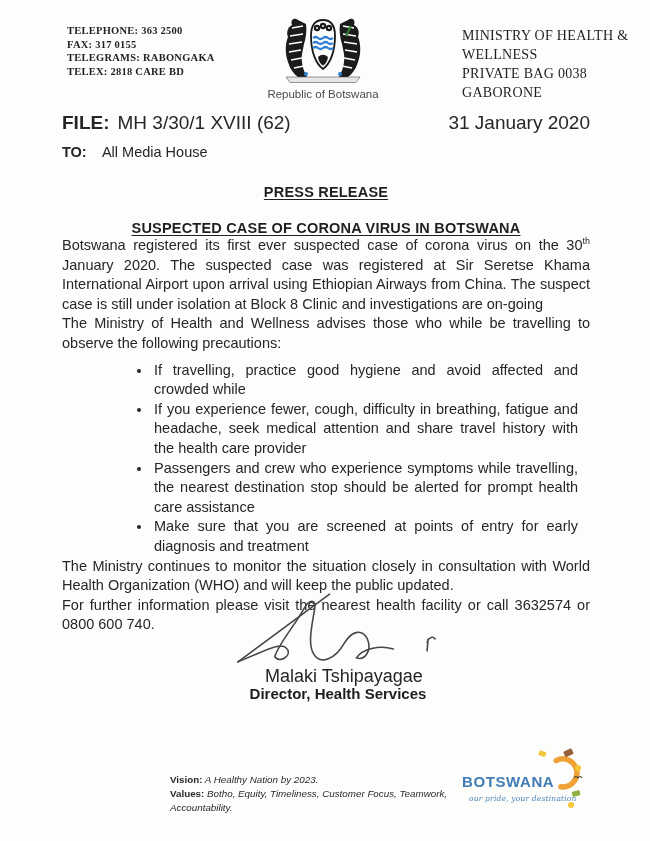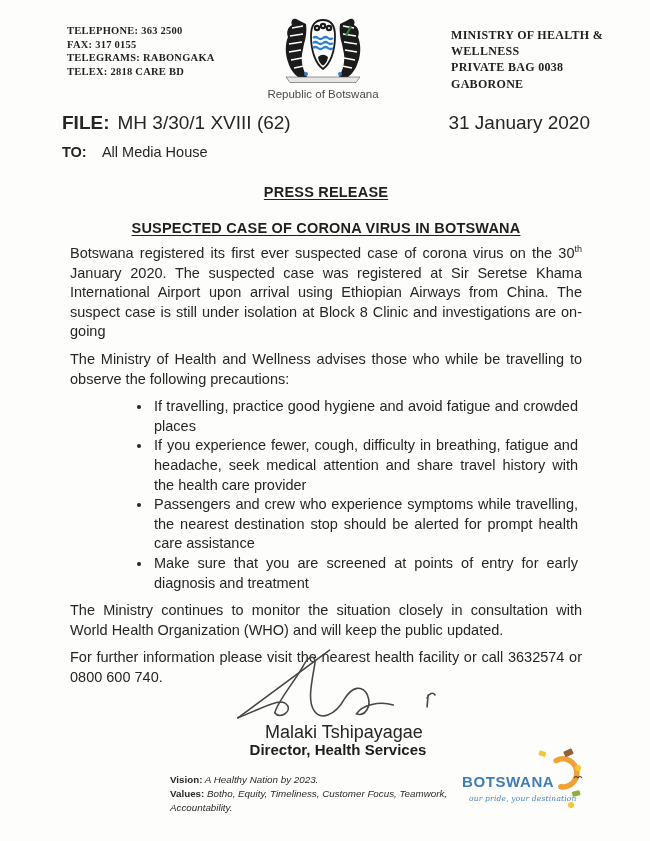--- a/index.html
+++ b/index.html
@@ -12,40 +12,40 @@
     overflow:hidden;
   }
   
   .header{position:relative;height:104px;}
   .contact{
     position:absolute;left:67px;top:24px;
     font-family:"Liberation Serif",serif;font-weight:bold;
     font-size:10.5px;line-height:1.3;letter-spacing:.25px;color:#1f1f1f;
   }
   .ministry{
-    position:absolute;left:451px;top:27px;
-    font-family:"Liberation Serif",serif;font-weight:bold;
-    font-size:12px;line-height:1.35;letter-spacing:.3px;color:#1f1f1f;
+    position:absolute;left:462px;top:27px;
+    font-family:"Liberation Serif",serif;font-weight:normal;
+    font-size:14px;line-height:1.35;letter-spacing:.3px;color:#1f1f1f;
   }
   .crest-wrap{position:absolute;left:248px;top:14px;width:150px;text-align:center;}
   .crest-caption{font-size:11.5px;color:#4a4a4a;margin-top:0px;}
   
   .content{padding:0 60px 0 62px;}
   .file-row{margin-top:8px;display:flex;font-size:19px;align-items:baseline;}
   .file-row .lbl{font-weight:bold;margin-right:8px;}
   .file-row .date{margin-left:auto;}
   .to-row{margin-top:10px;font-size:14.5px;}
   .to-row .lbl{font-weight:bold;margin-right:12px;}
   .doc-title{
     margin:0;text-align:center;font-size:14.5px;font-weight:bold;
     text-decoration:underline;text-underline-offset:2px;letter-spacing:.2px;color:#1f1f1f;
   }
   .t1{margin-top:24px;}
   .t2{margin-top:20px;}
-  p.body-p{margin:8px;font-size:14.5px;line-height:19.6px;text-align:justify;}
+  p.body-p{margin:0;font-size:14.5px;line-height:19.6px;text-align:justify;}
   .p-intro{margin-top:14px;}
   sup{font-size:9px;line-height:0;}
   ul.precautions{
     margin:7px 12px 0 64px;padding-left:26px;
     font-size:14.5px;line-height:19.6px;text-align:justify;
   }
   ul.precautions li{margin:0;padding-left:2px;}
   .p-monitor{margin-top:9px;}
   .p-further{margin-top:9px;}
   
@@ -136,21 +136,21 @@
     </div>
 
     <h1 class="doc-title t1">PRESS RELEASE</h1>
     <h2 class="doc-title t2">SUSPECTED CASE OF CORONA VIRUS IN BOTSWANA</h2>
 
     <p class="body-p p-intro"><span>Botswana registered its first ever suspected case of corona virus on the 30</span><sup>th</sup><span> January 2020. The suspected case was registered at Sir Seretse Khama International Airport upon arrival using Ethiopian Airways from China. The suspect case is still under isolation at Block 8 Clinic and investigations are on-going</span></p>
 
     <p class="body-p">The Ministry of Health and Wellness advises those who while be travelling to observe the following precautions:</p>
 
     <ul class="precautions">
-      <li>If travelling, practice good hygiene and avoid fatigue and crowded places</li>
+      <li>If travelling, practice good hygiene and avoid affected and crowded while</li>
       <li>If you experience fewer, cough, difficulty in breathing, fatigue and headache, seek medical attention and share travel history with the health care provider</li>
       <li>Passengers and crew who experience symptoms while travelling, the nearest destination stop should be alerted for prompt health care assistance</li>
       <li>Make sure that you are screened at points of entry for early diagnosis and treatment</li>
     </ul>
 
     <p class="body-p p-monitor">The Ministry continues to monitor the situation closely in consultation with World Health Organization (WHO) and will keep the public updated.</p>
     <p class="body-p p-further">For further information please visit the nearest health facility or call 3632574 or 0800 600 740.</p>
 
     <div class="sig-area">
       <svg class="sig-svg" viewBox="0 0 215 80" aria-hidden="true">

